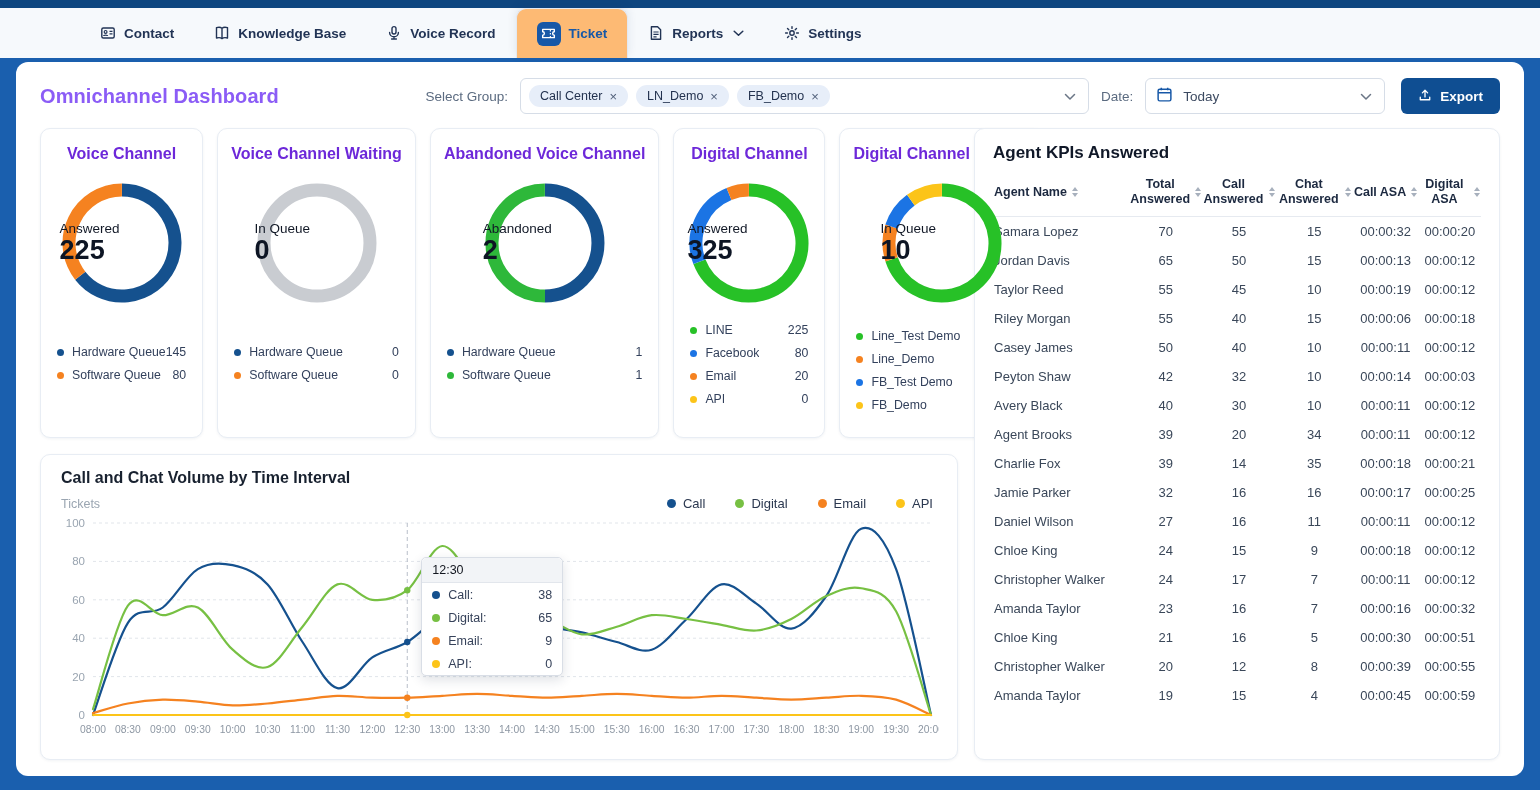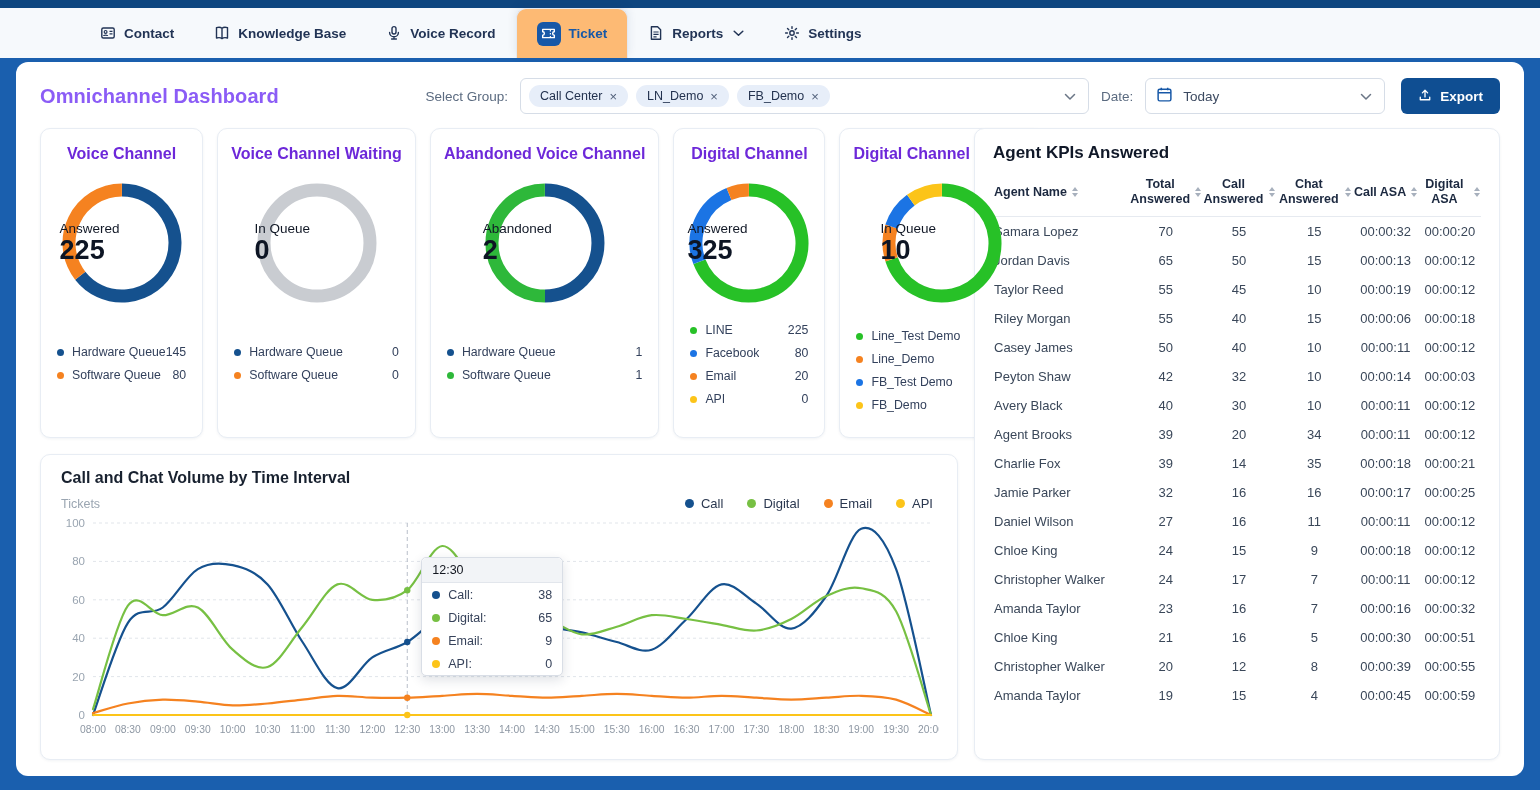--- a/index.html
+++ b/index.html
@@ -40,21 +40,21 @@
   .kpi-legend{width:100%;display:flex;flex-direction:column;gap:9px;padding:0 3px}
   .kpi-legend-item{display:flex;align-items:center;font-size:12.3px;color:#33415c}
   .kpi-legend-item .dot{width:7px;height:7px;border-radius:50%;margin-right:8px;flex:none}
   .kpi-legend-item .lbl{white-space:nowrap;overflow:hidden}
   .kpi-legend-item .val{margin-left:auto}
 
   .chart-card{margin-top:16px;flex:1;padding:14px 20px 10px;min-height:0}
   .chart-title{font-size:16px;font-weight:700;color:#18212f}
   .chart-meta{display:flex;align-items:center;margin-top:9px;padding-right:4px}
   .tickets-label{font-size:12.5px;color:#9aa5b1}
-  .chart-legend{margin-left:auto;display:flex;gap:24px;font-size:13px;color:#2b3850;align-items:center}
+  .chart-legend{margin-left:auto;display:flex;gap:30px;font-size:13px;color:#2b3850;align-items:center}
   .chart-legend .li{display:flex;align-items:center}
   .chart-legend .dot{width:9px;height:9px;border-radius:50%;margin-right:7px}
   .chart-area{position:relative;margin-top:2px}
   .tooltip{position:absolute;top:44px;width:142px;background:#fff;border:1px solid #d9dee6;border-radius:5px;box-shadow:0 4px 12px rgba(25,40,70,.14);font-size:12.5px;z-index:5}
   .tooltip-header{background:#f2f4f7;padding:5px 10px;color:#12161f;border-bottom:1px solid #e2e6ec;border-radius:5px 5px 0 0}
   .tooltip-row{display:flex;align-items:center;padding:4.5px 10px;color:#36425a}
   .tooltip-row .dot{width:8px;height:8px;border-radius:50%;margin-right:8px;flex:none}
   .tooltip-row .val{margin-left:auto}
 
   .table-card{flex:1;padding:14px 18px 10px;overflow:hidden;display:flex;flex-direction:column}

